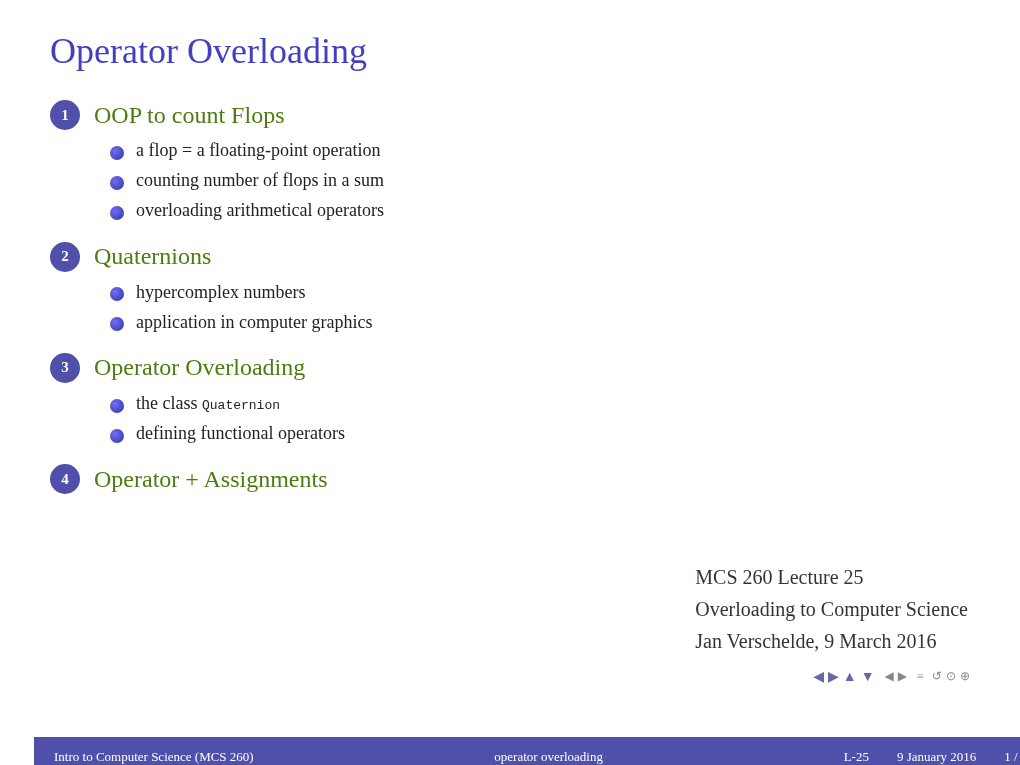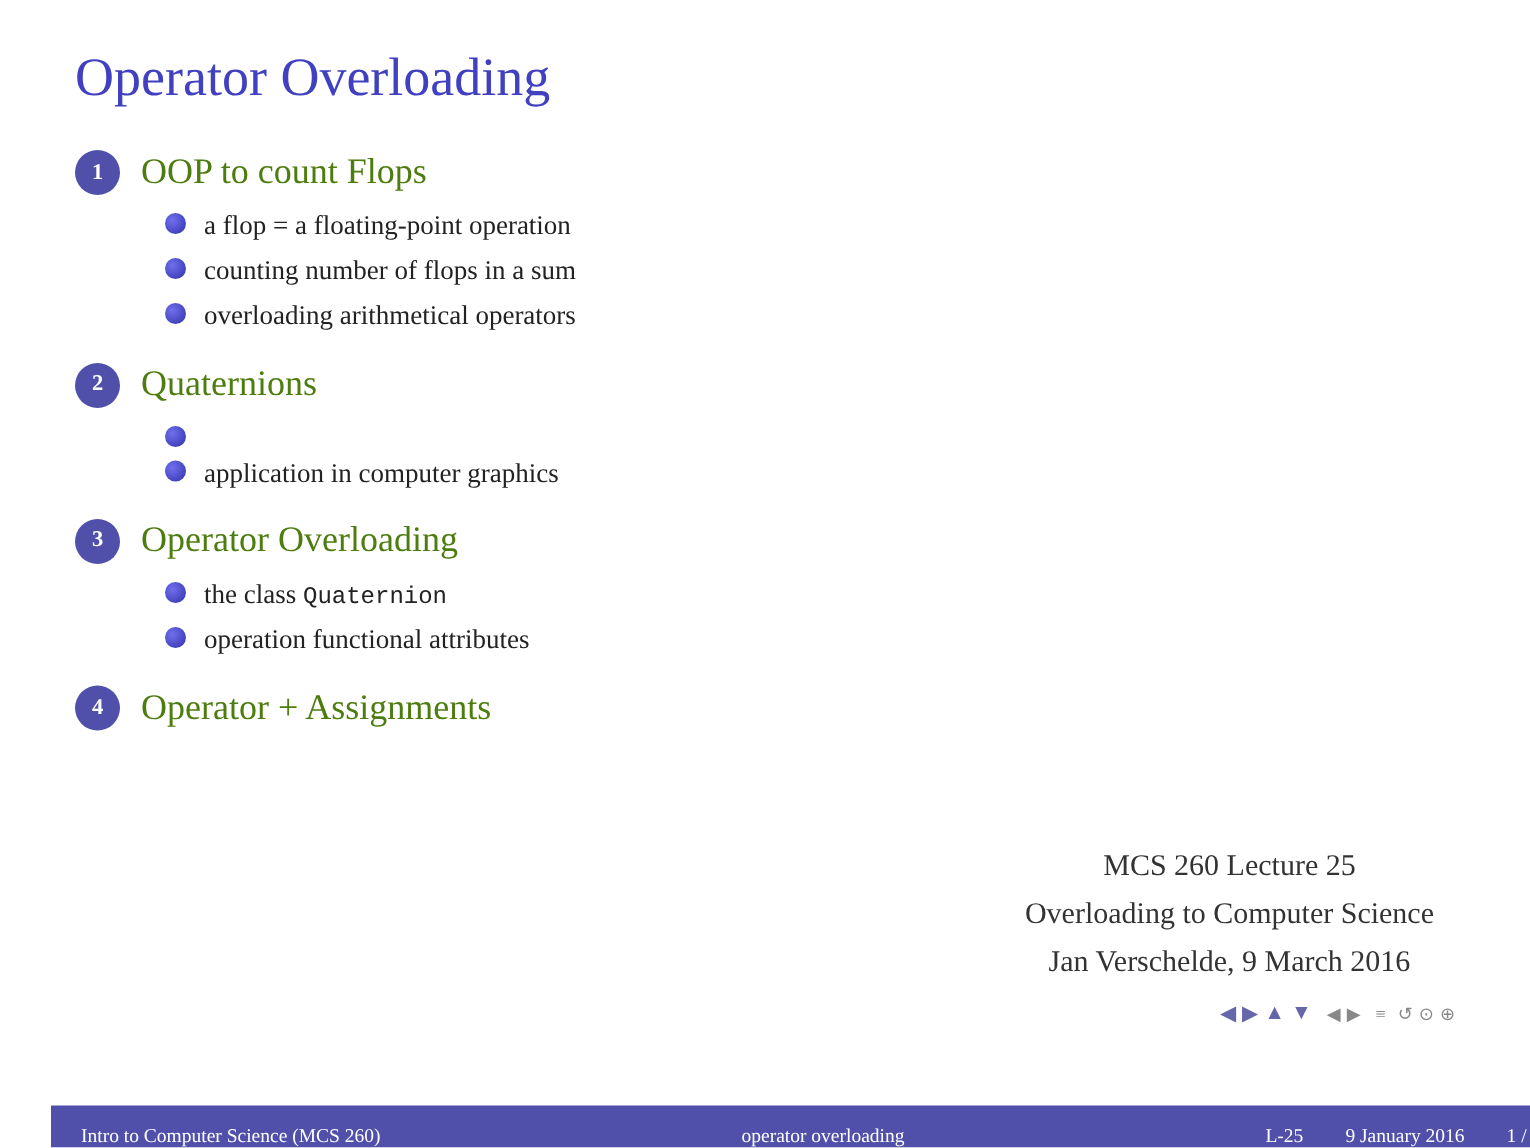--- a/index.html
+++ b/index.html
@@ -65,21 +65,21 @@
     }
 
     .bullet-list {
       list-style: none;
       padding-left: 60px;
       margin-top: 4px;
     }
 
     .bullet-item {
       display: flex;
-      align-items: flex-start;
+      align-items: center;
       margin-bottom: 5px;
       font-size: 18px;
       color: #222;
     }
 
     .bullet-dot {
       width: 14px;
       height: 14px;
       border-radius: 50%;
       background: radial-gradient(circle at 35% 35%, #7070ee, #3030aa);
@@ -89,29 +89,29 @@
     }
 
     .bullet-text {
       font-size: 18px;
       color: #222;
       line-height: 1.4;
     }
 
     .code-inline {
       font-family: 'Courier New', Courier, monospace;
-      font-size: 16px;
+      font-size: 13px;
       color: #222;
     }
 
     .info-block {
       position: absolute;
       bottom: 70px;
-      right: 64px;
-      text-align: center;
+      right: 52px;
+      text-align: left;
     }
 
     .info-line {
       font-size: 20px;
       color: #333;
       line-height: 1.6;
     }
 
     .nav-icons {
       position: absolute;
@@ -191,41 +191,42 @@
     </li>
 
     <li class="toc-section">
       <div class="toc-section-header">
         <span class="section-number">2</span>
         <span class="section-title">Quaternions</span>
       </div>
       <ul class="bullet-list">
         <li class="bullet-item">
           <span class="bullet-dot"></span>
+          <span class="bullet-text">hypercomplex numbers</span>
         </li>
         <li class="bullet-item">
           <span class="bullet-dot"></span>
           <span class="bullet-text">application in computer graphics</span>
         </li>
       </ul>
     </li>
 
     <li class="toc-section">
       <div class="toc-section-header">
         <span class="section-number">3</span>
         <span class="section-title">Operator Overloading</span>
       </div>
       <ul class="bullet-list">
         <li class="bullet-item">
           <span class="bullet-dot"></span>
           <span class="bullet-text">the class <span class="code-inline">Quaternion</span></span>
         </li>
         <li class="bullet-item">
           <span class="bullet-dot"></span>
-          <span class="bullet-text">operation functional attributes</span>
+          <span class="bullet-text">defining functional operators</span>
         </li>
       </ul>
     </li>
 
     <li class="toc-section">
       <div class="toc-section-header">
         <span class="section-number">4</span>
         <span class="section-title">Operator + Assignments</span>
       </div>
     </li>

